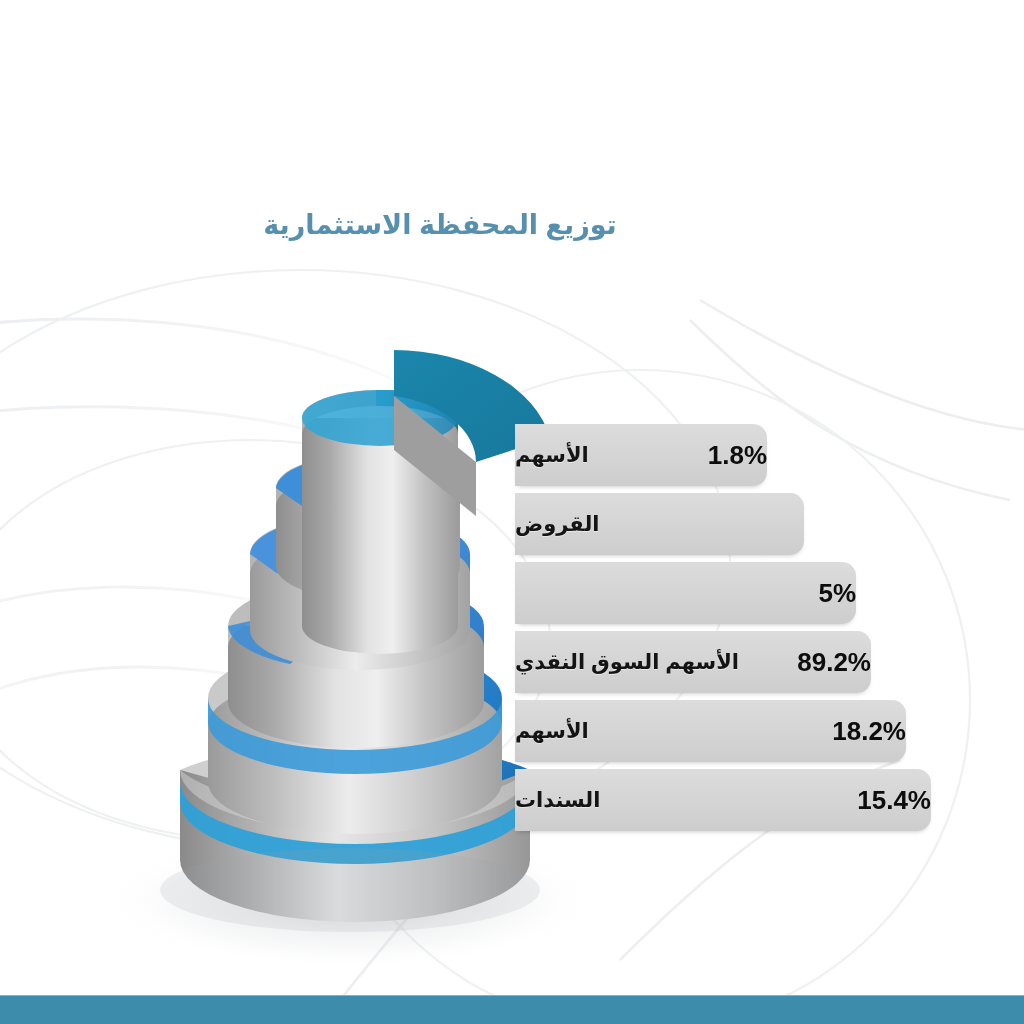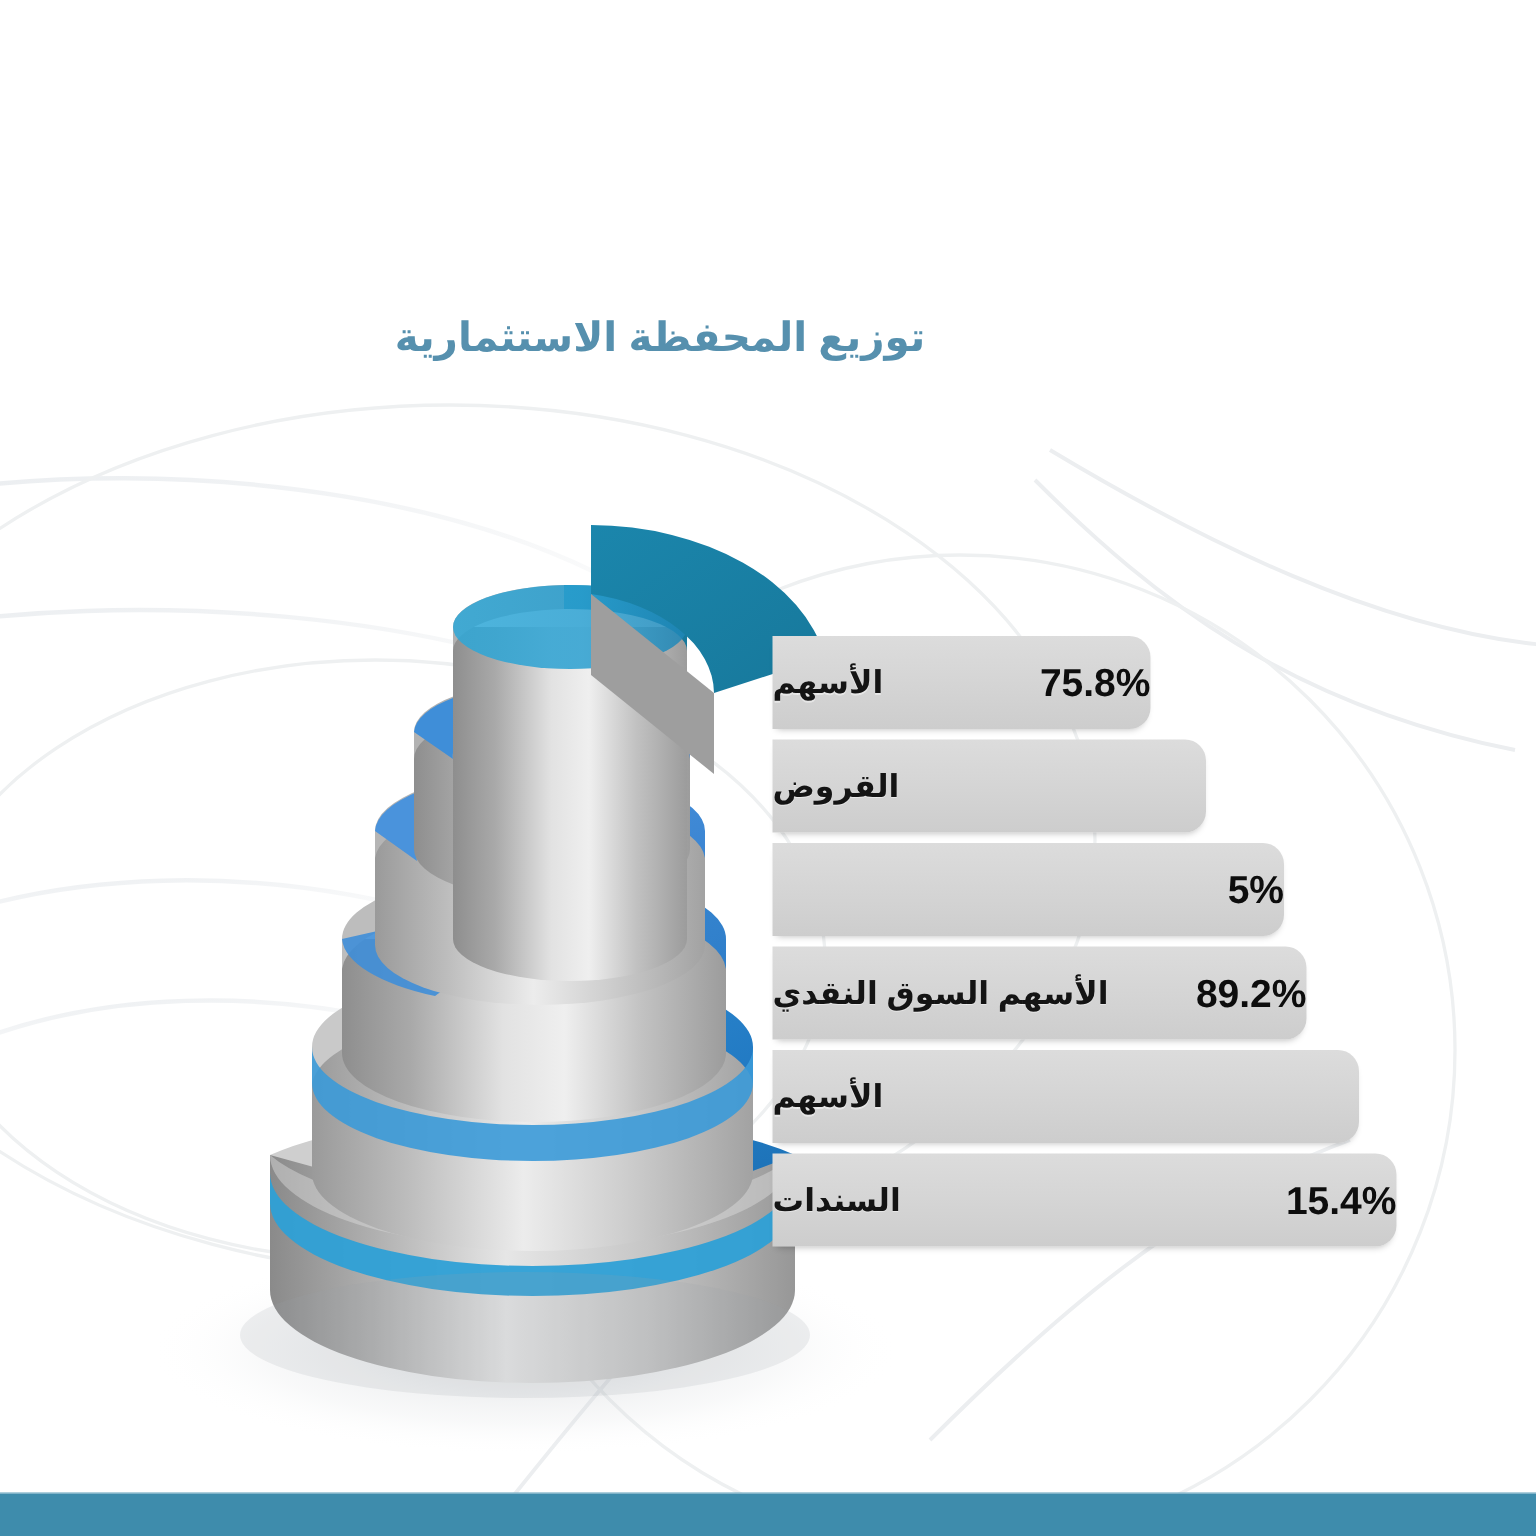--- a/index.html
+++ b/index.html
@@ -244,21 +244,21 @@
       <ellipse cx="230" cy="90" rx="56" ry="19" fill="#d9d9d9" opacity="0.0"></ellipse>
 
       <ellipse cx="200" cy="560" rx="190" ry="42" fill="#9aa0a6" opacity="0.16"></ellipse>
     </svg>
   </div>
 
   <div class="legend">
 
     <div class="legend-row r0">
       <span class="pct-pad">
-          <span class="pct">75.8%</span>
+          <span class="pct">1.8%</span>
         </span>
       <span class="lbl">الأسهم</span>
     </div>
 
     <div class="legend-row r1">
       <span class="lbl">القروض</span>
     </div>
 
     <div class="legend-row r2">
       <span class="pct-pad">
@@ -267,20 +267,23 @@
     </div>
 
     <div class="legend-row r3">
       <span class="pct-pad">
           <span class="pct">89.2%</span>
         </span>
       <span class="lbl">الأسهم السوق النقدي</span>
     </div>
 
     <div class="legend-row r4">
+      <span class="pct-pad">
+          <span class="pct">18.2%</span>
+        </span>
       <span class="lbl">الأسهم</span>
     </div>
 
     <div class="legend-row r5">
       <span class="pct-pad">
           <span class="pct">15.4%</span>
         </span>
       <span class="lbl">السندات</span>
     </div>
 

